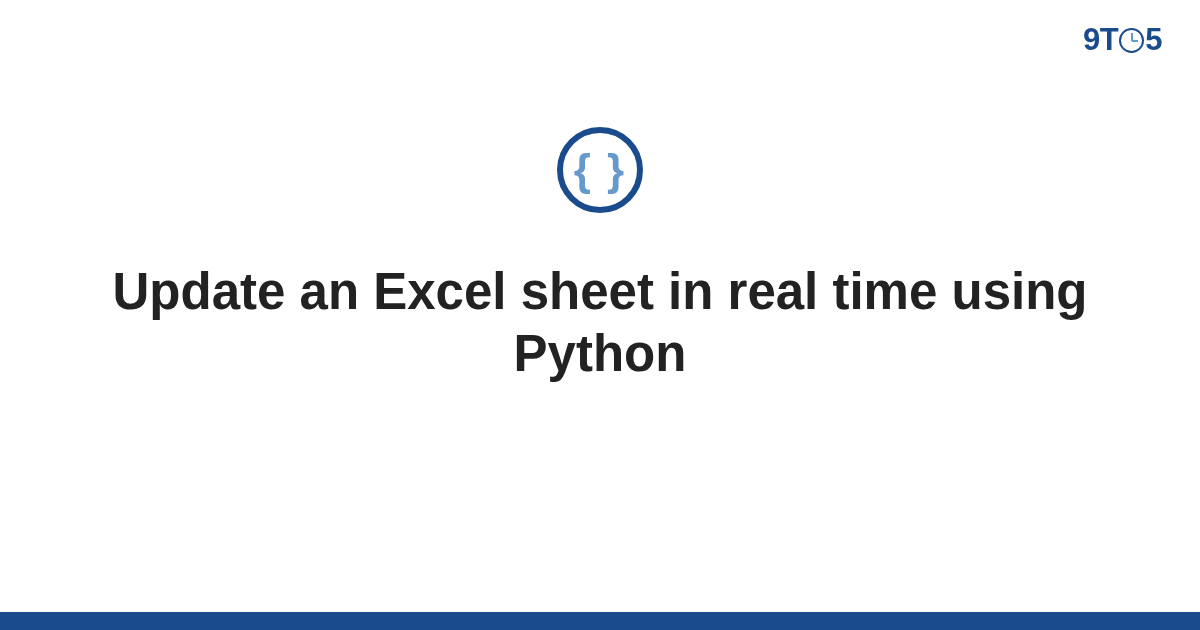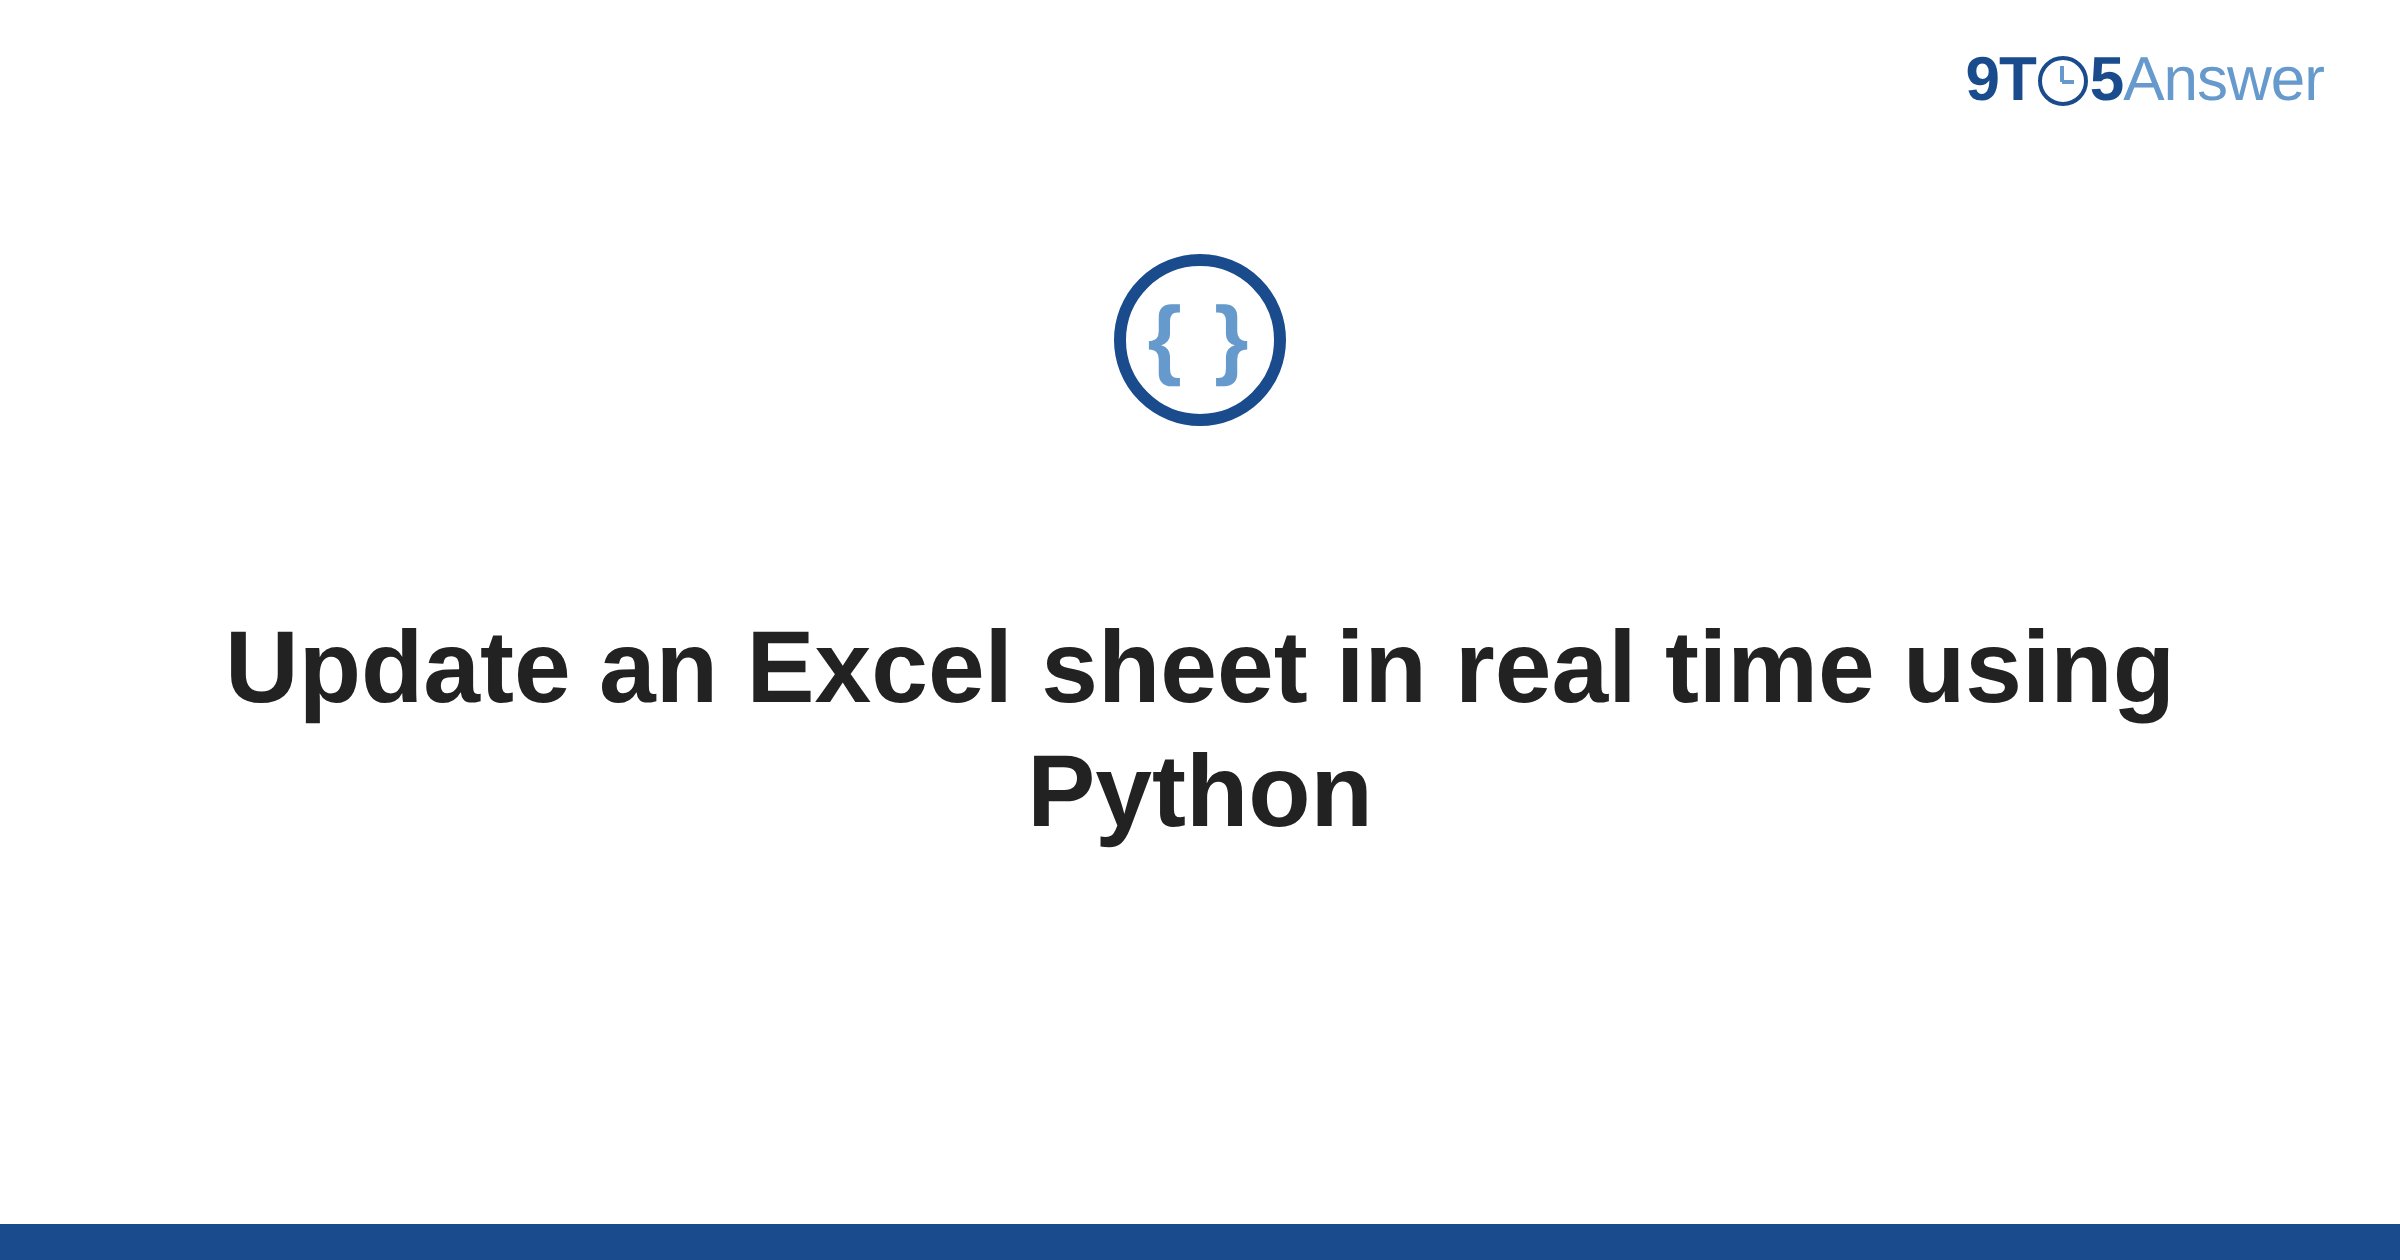--- a/index.html
+++ b/index.html
@@ -98,40 +98,38 @@
       letter-spacing: 2px;
       line-height: 1;
     }
     .question-title {
       color: #222222;
       font-size: 51px;
       font-weight: 700;
       text-align: center;
       line-height: 1.22;
       max-width: 1080px;
-      margin-top: 42px;
     }
     .footer-bar {
       position: absolute;
       bottom: 0;
       left: 0;
       right: 0;
       height: 18px;
       background: #1a4b8c;
     }
   </style>
 </head>
 <body>
 
 <div class="site-logo">
   <span class="logo-9">9</span>
   <span class="logo-T">T</span>
   <span class="logo-clock"></span>
   <span class="logo-5">5</span>
-  <span class="logo-answer">Answer</span>
 </div>
 
 <div class="content">
   <div class="code-icon">
     <span class="code-icon-inner">{ }</span>
   </div>
   <h1 class="question-title">Update an Excel sheet in real time using Python</h1>
 </div>
 
 <div class="footer-bar"></div>

